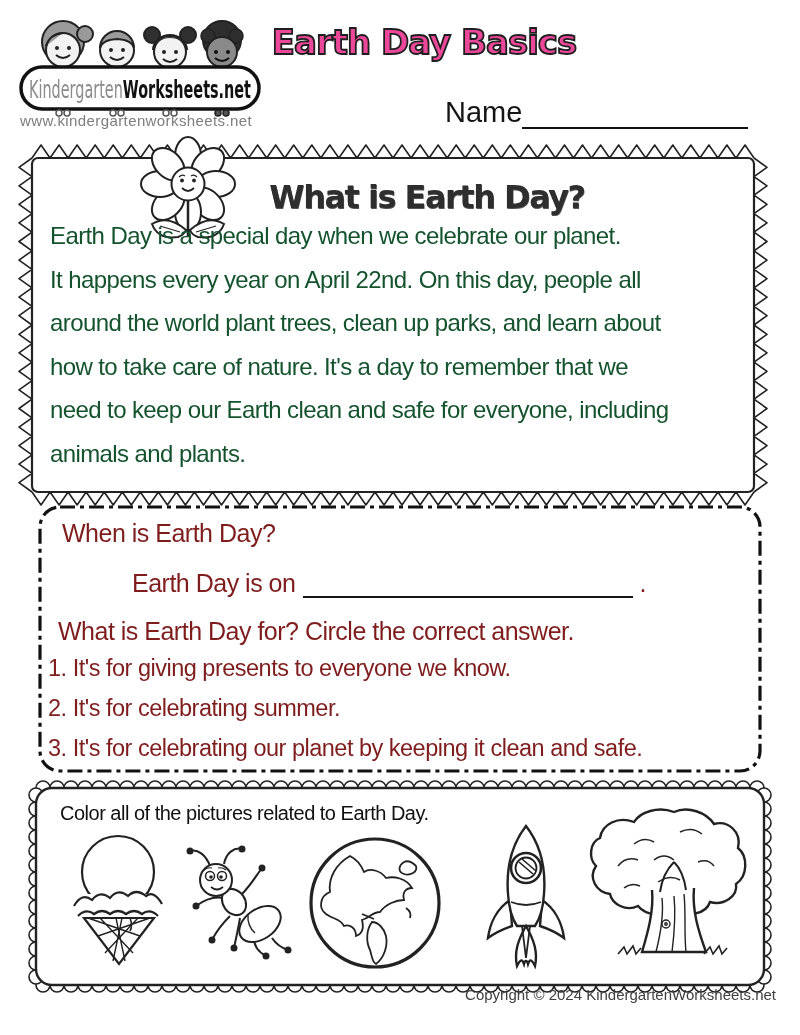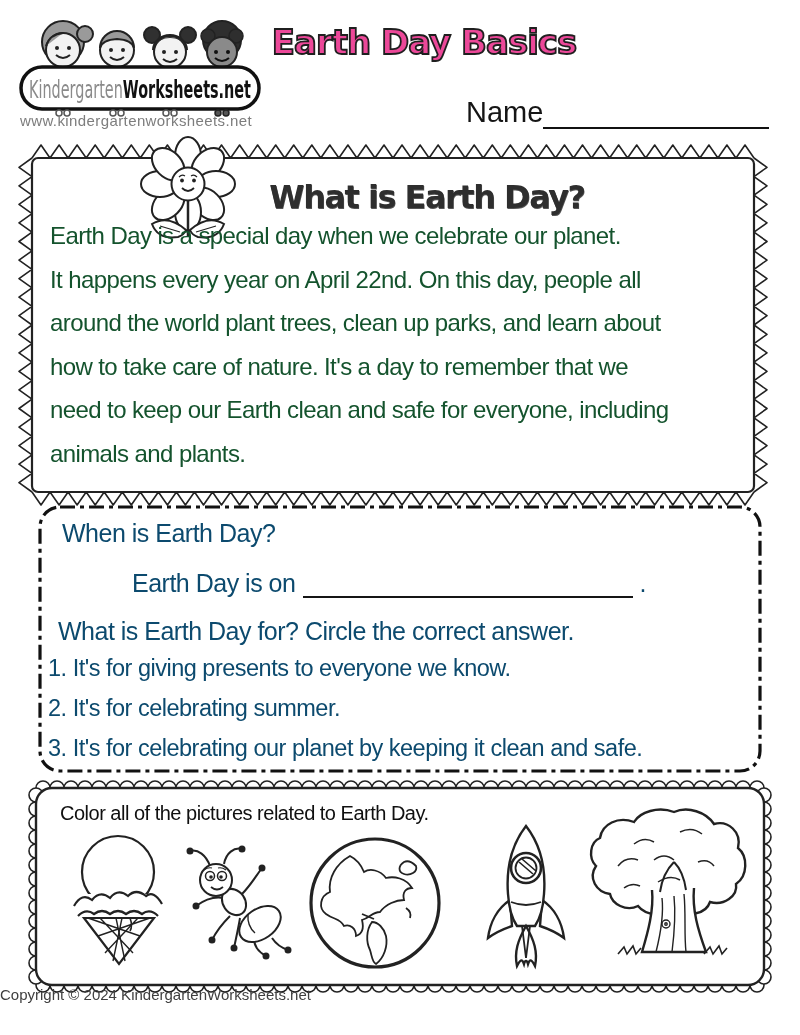--- a/index.html
+++ b/index.html
@@ -6,56 +6,56 @@
   html,body { background:#fff; }
   body { font-family:"Liberation Sans", sans-serif; color:#1a1a1a; }
   #page { position:relative; width:800px; height:1035px; background:#fff; overflow:hidden; margin:0 auto; }
 
   
   #logo-svg { position:absolute; left:15px; top:10px; }
   #site-url { position:absolute; left:20px; top:112px; font-size:15px; letter-spacing:.4px; color:#7d7d7d; }
   #page-title { position:absolute; left:248px; top:22px; width:352px; text-align:center;
     font-family:"DejaVu Sans", sans-serif; font-weight:700; font-size:34px; letter-spacing:-1px;
     color:#ec4899; -webkit-text-stroke:1.8px #1f1f1f; text-shadow:0 0 1px #333; }
-  #name-row { position:absolute; left:445px; top:96px; font-size:29px; color:#151515;margin-left:21px; }
+  #name-row { position:absolute; left:445px; top:96px; font-size:29px; color:#151515; }
   #name-line { display:inline-block; width:226px; height:30px; border-bottom:2.5px solid #111; vertical-align:bottom; }
 
   
   #reading-box { position:absolute; left:32px; top:158px; width:722px; height:334px;padding-left:9px; }
   #reading-box > svg.border { position:absolute; left:-14px; top:-14px; }
   #flower-svg { position:absolute; left:106px; top:-22px; }
   #reading-heading { position:absolute; left:180px; top:20px; width:430px; text-align:center;
     font-family:"DejaVu Sans", sans-serif; font-weight:800; font-size:32px; letter-spacing:-1.5px; color:#2e2e2e;
     text-shadow:.5px .5px 0 #555; }
   #reading-paragraph { position:absolute; left:18px; top:56px; width:696px; font-size:24px;
     letter-spacing:-0.6px; line-height:43.6px; color:#14532d; }
 
   
-  #question-box { position:absolute; left:38px; top:505px; width:724px; height:268px; font-size:24px; letter-spacing:-0.5px; color:#0c4a6e; }
+  #question-box { position:absolute; left:38px; top:505px; width:724px; height:268px; font-size:24px; letter-spacing:-0.5px; color:#7f1d1d; }
   #question-box > svg.border { position:absolute; left:0; top:0; }
   #question1 { position:absolute; left:24px; top:14px; font-size:25px; }
   #fill-row { position:absolute; left:94px; top:64px; font-size:25px; }
   #answer-blank { display:inline-block; width:330px; height:28px; border-bottom:2.5px solid #151515; vertical-align:bottom; margin:0 6px 0 8px; }
   #question2 { position:absolute; left:20px; top:112px; font-size:25px; }
   .option { position:absolute; left:10px; font-size:23.5px; }
   #option-1 { top:150px; } #option-2 { top:190px; } #option-3 { top:230px; }
 
   
   #coloring-box { position:absolute; left:36px; top:788px; width:728px; height:197px; }
   #coloring-box > svg.border { position:absolute; left:-14px; top:-14px; }
   #coloring-instruction { position:absolute; left:24px; top:14px; font-size:20px; letter-spacing:-0.5px; color:#101010; }
   .pic { position:absolute; }
   #pic-ice-cream { left:26px; top:44px; }
   #pic-ant { left:148px; top:54px; }
   #pic-earth-globe { left:270px; top:46px; }
   #pic-rocket { left:442px; top:34px; }
   #pic-tree { left:552px; top:16px; }
 
   
-  #footer { position:absolute; left:0; top:986px; width:776px; text-align:left; color:#3f3f3f; font-size:15px; line-height:18px; }
+  #footer { position:absolute; left:0; top:986px; width:776px; text-align:right; color:#3f3f3f; font-size:15px; line-height:18px; }
 </style>
 </head>
 <body>
 
 <div id="page">
 
   <svg id="logo-svg" width="250" height="112" viewBox="0 0 250 112">
 
     <circle cx="48" cy="32" r="21" fill="#9a9a9a" stroke="#222" stroke-width="2"></circle>
     <circle cx="70" cy="24" r="8" fill="#9a9a9a" stroke="#222" stroke-width="2"></circle>

